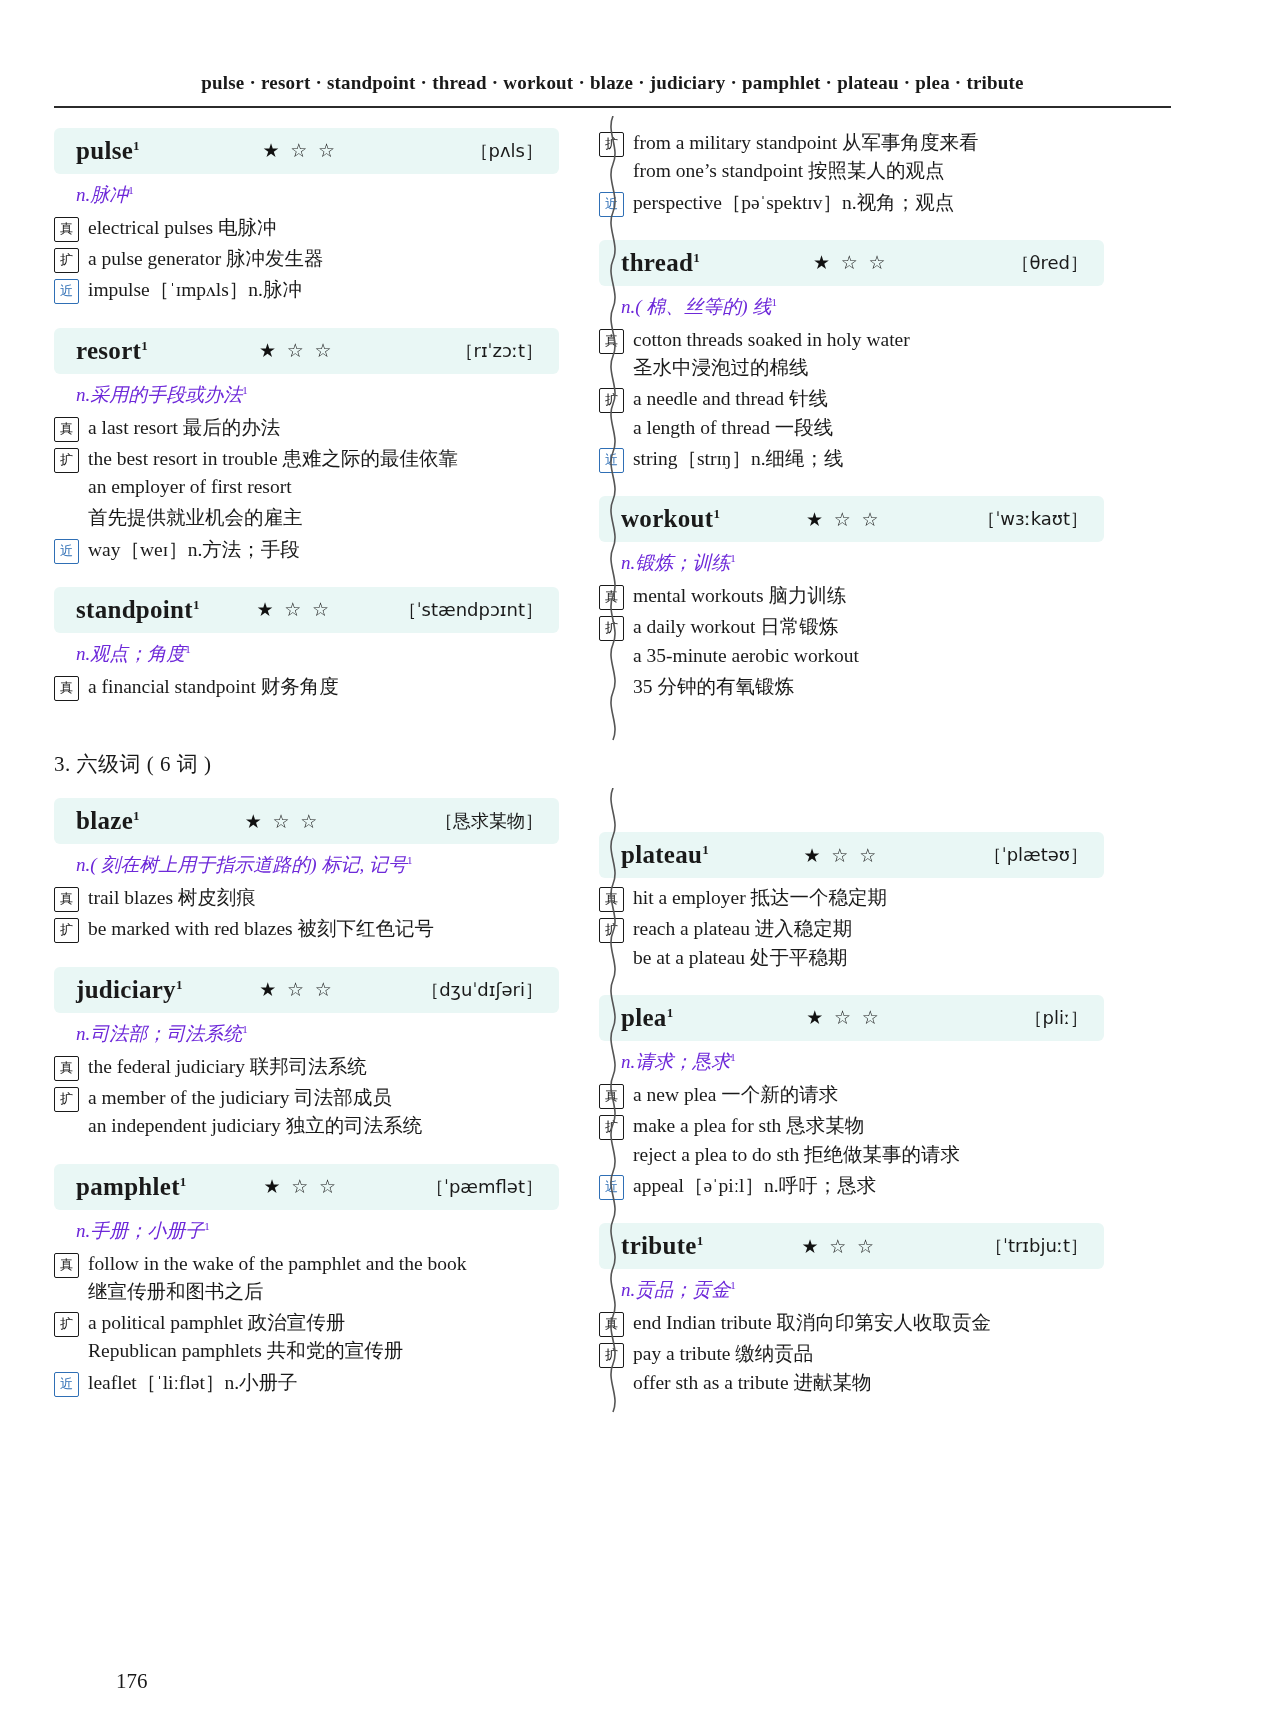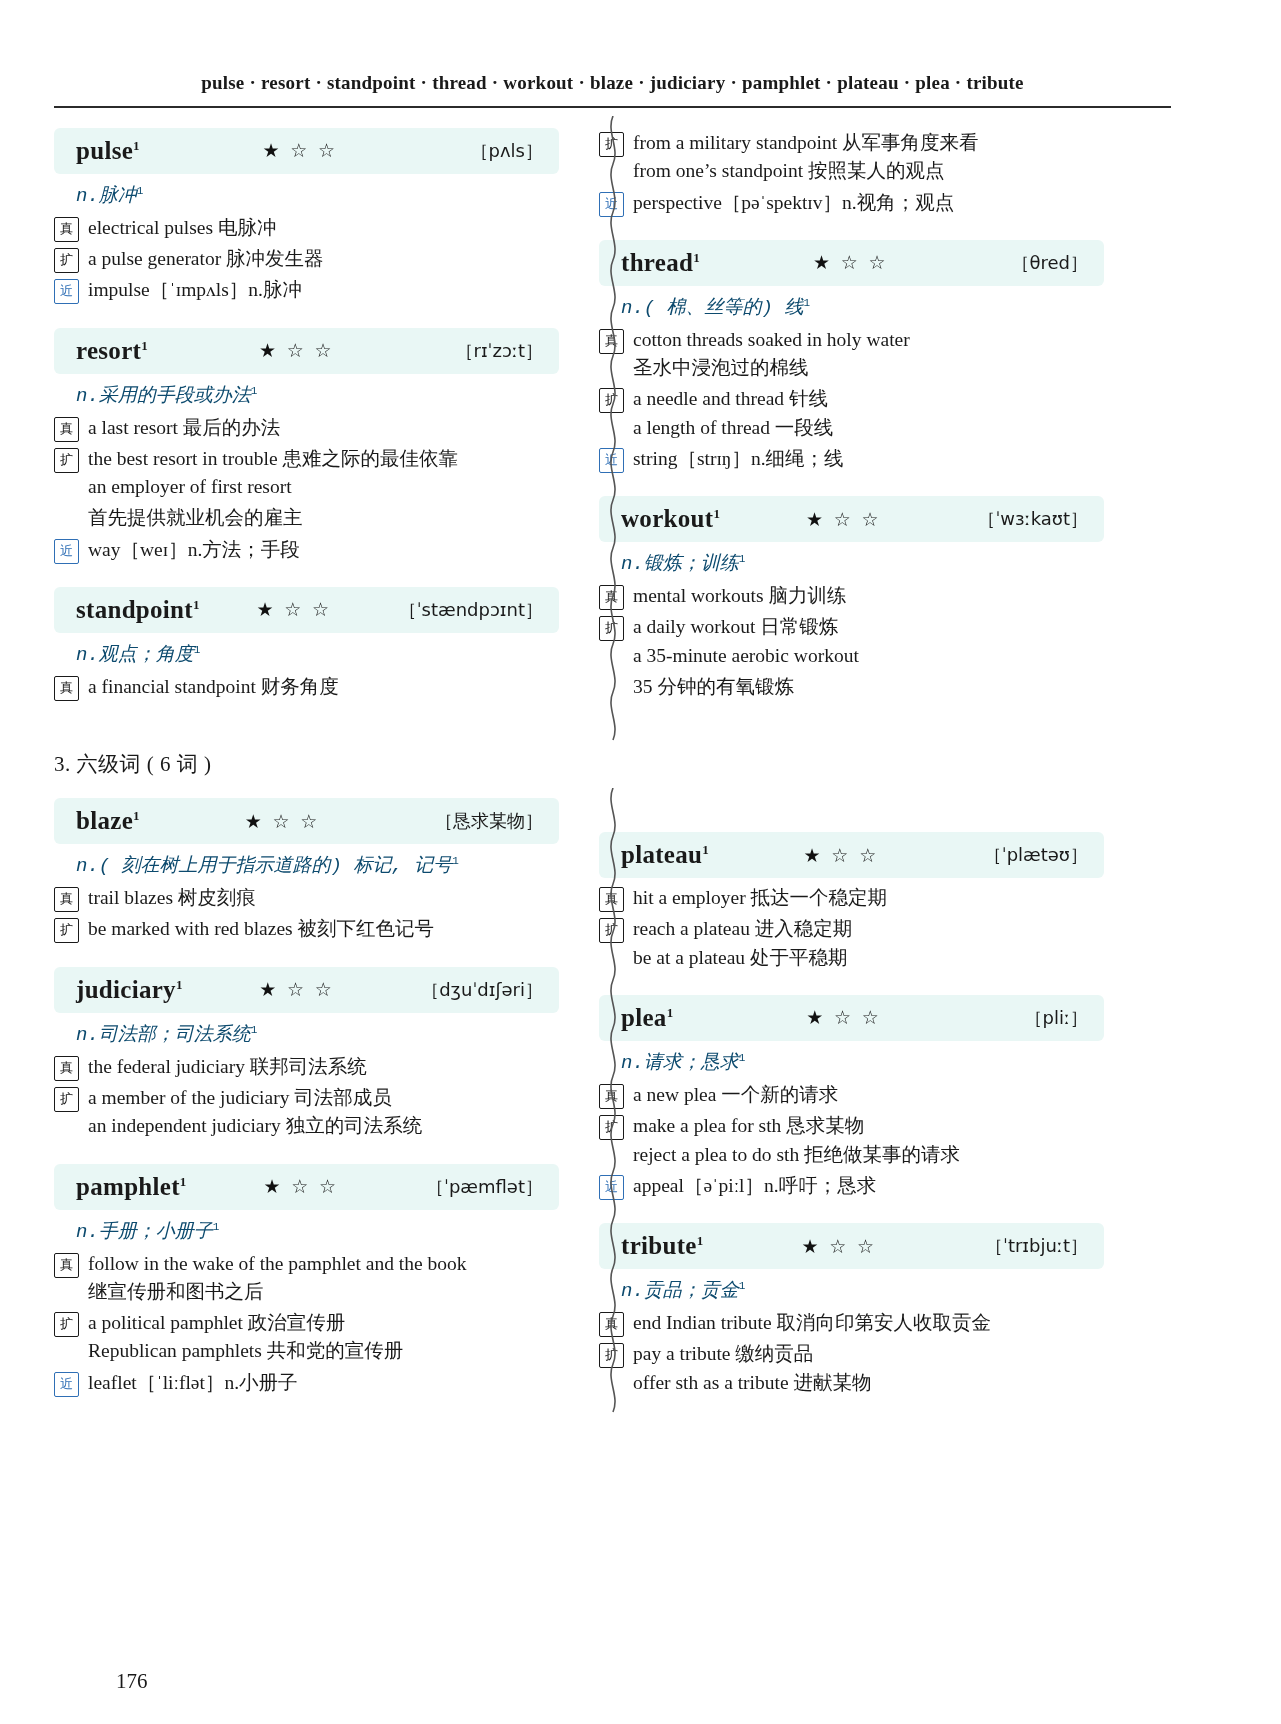--- a/index.html
+++ b/index.html
@@ -79,24 +79,24 @@
     letter-spacing:3px;
     color:#111;
     margin-left:-10px;
   }
   .phonetic {
     font-family:"DejaVu Sans", sans-serif;
     font-size:18px;
     white-space:nowrap;
   }
   .sense {
-    color:#0c4a6e;
+    color:#6d28d9;
     font-size:19px;
     font-style:italic;
-    font-family:Liberation Mono, monospace;
+    font-family:Liberation Serif, serif;
     margin:8px 0 6px 22px;
   }
   .sense .sup { font-size:11px; vertical-align:super; font-style:normal; }
 
   .line {
     display:flex;
     align-items:flex-start;
     margin:3px 0;
     font-size:19.5px;
     line-height:1.45;

